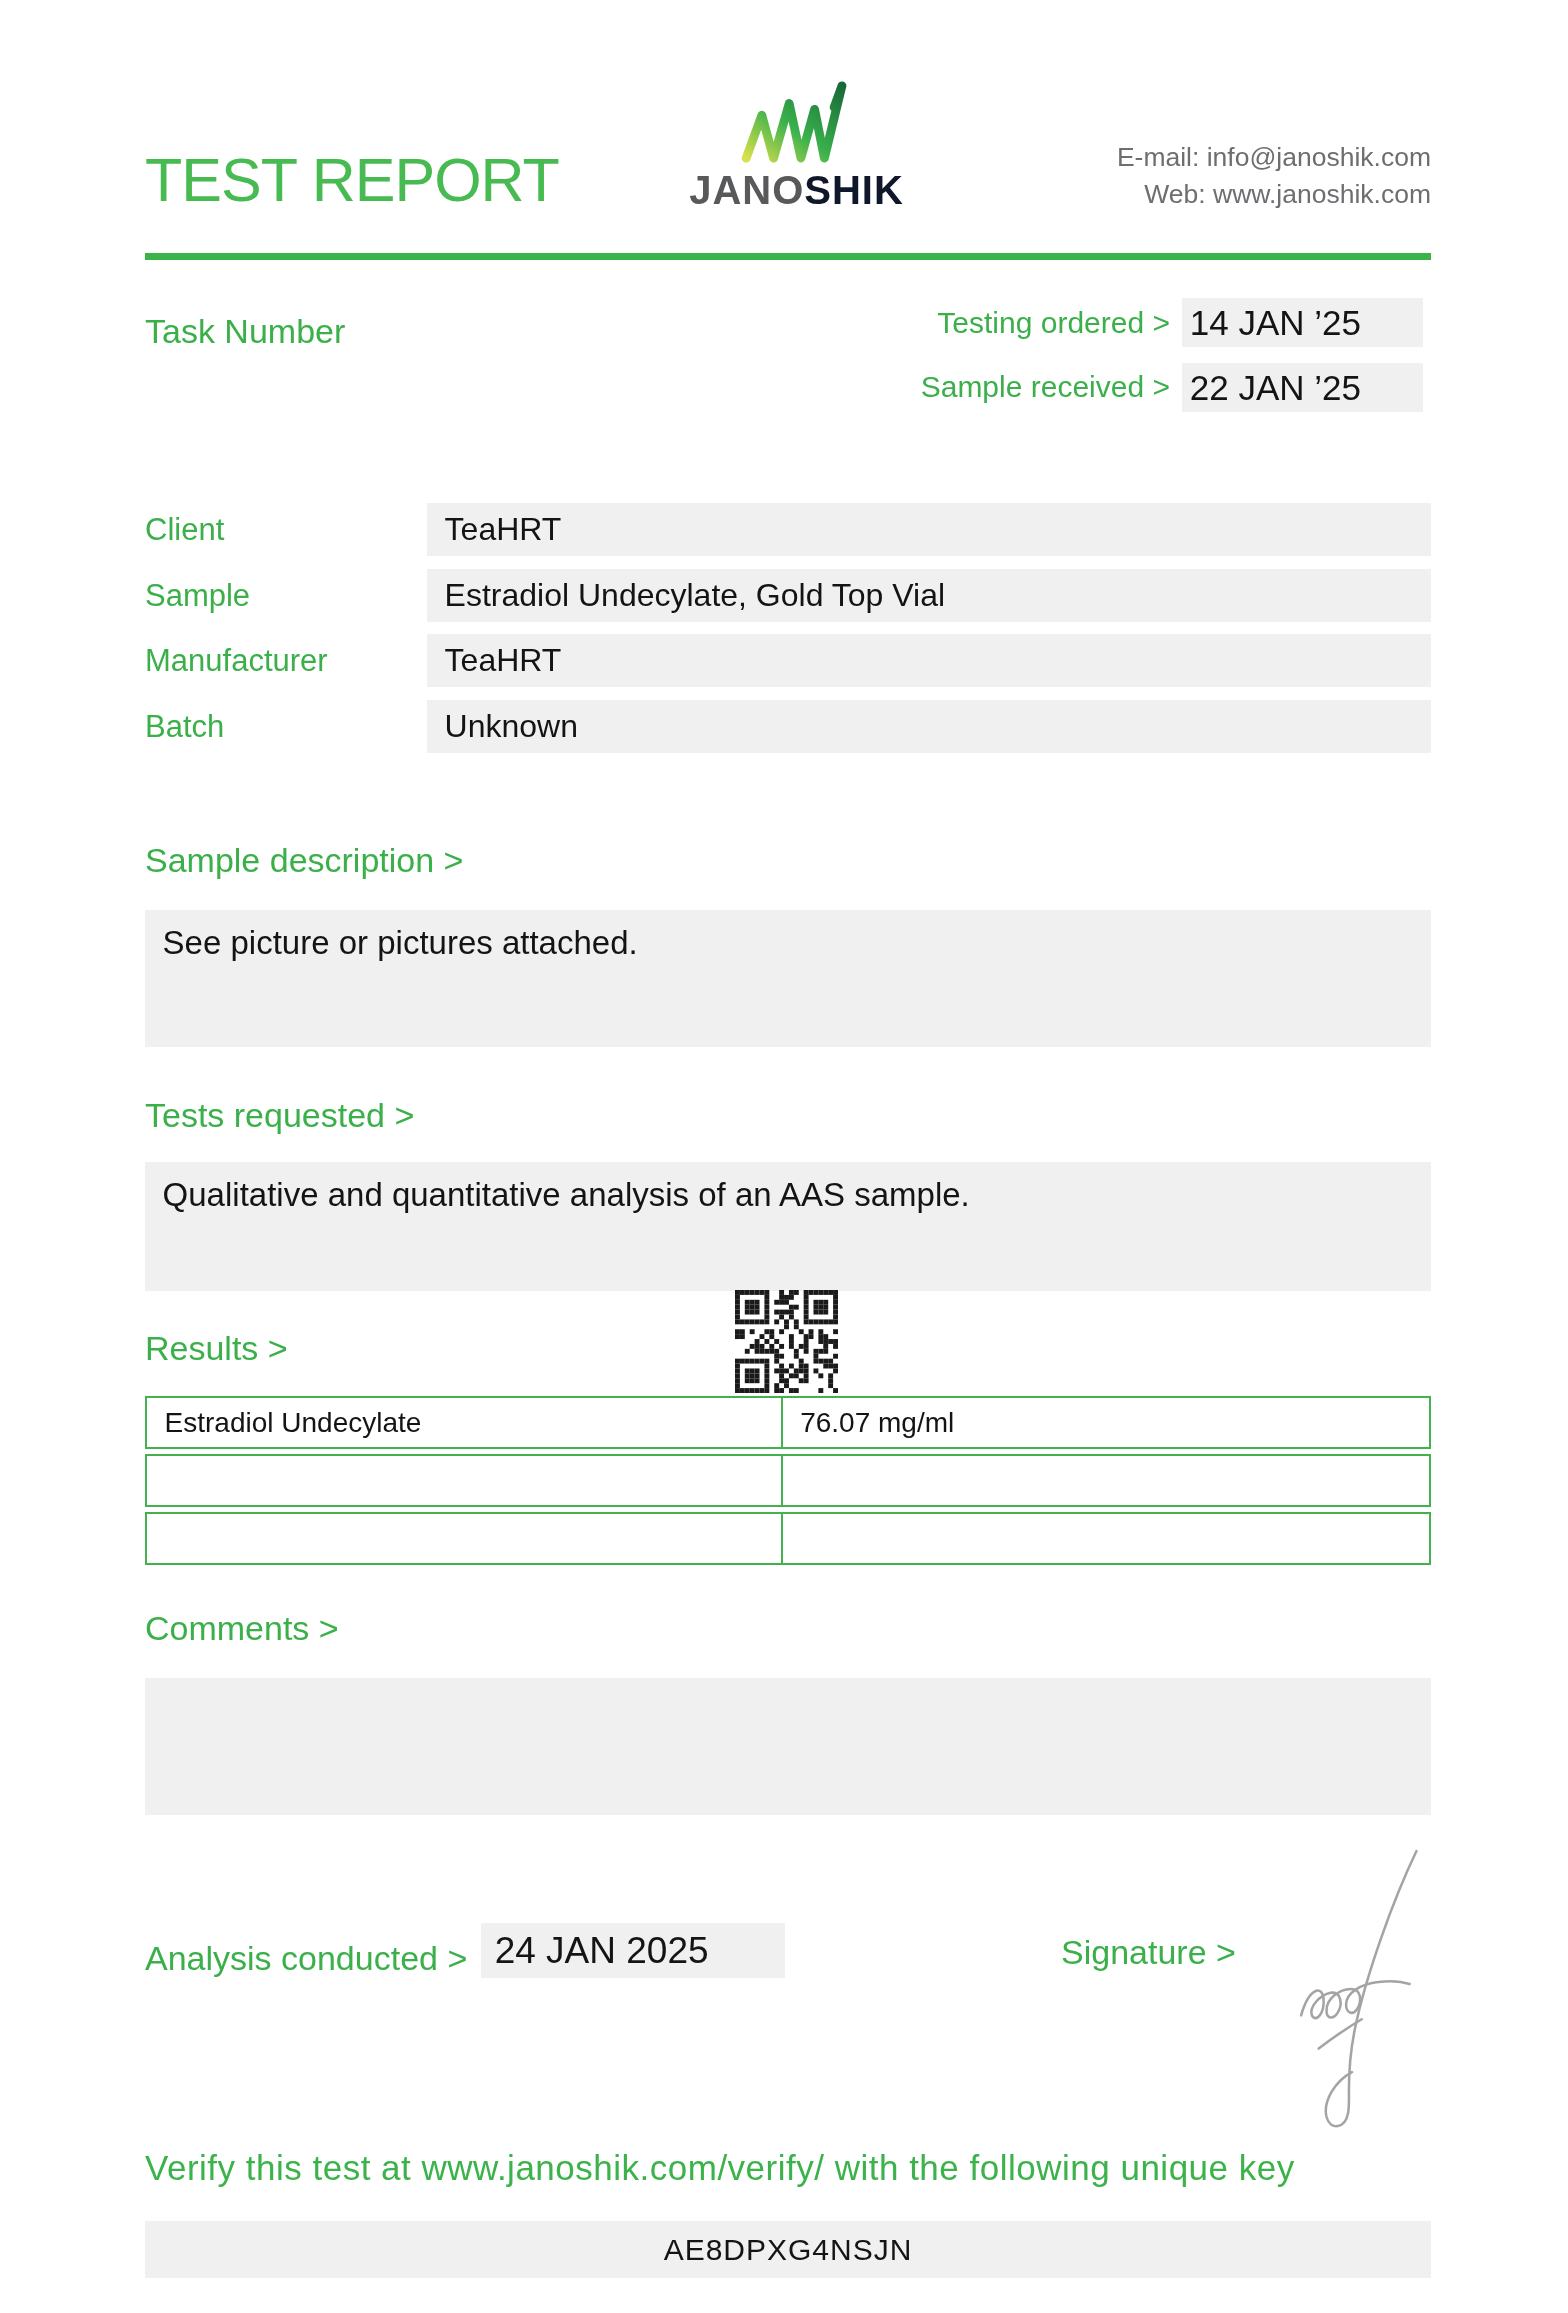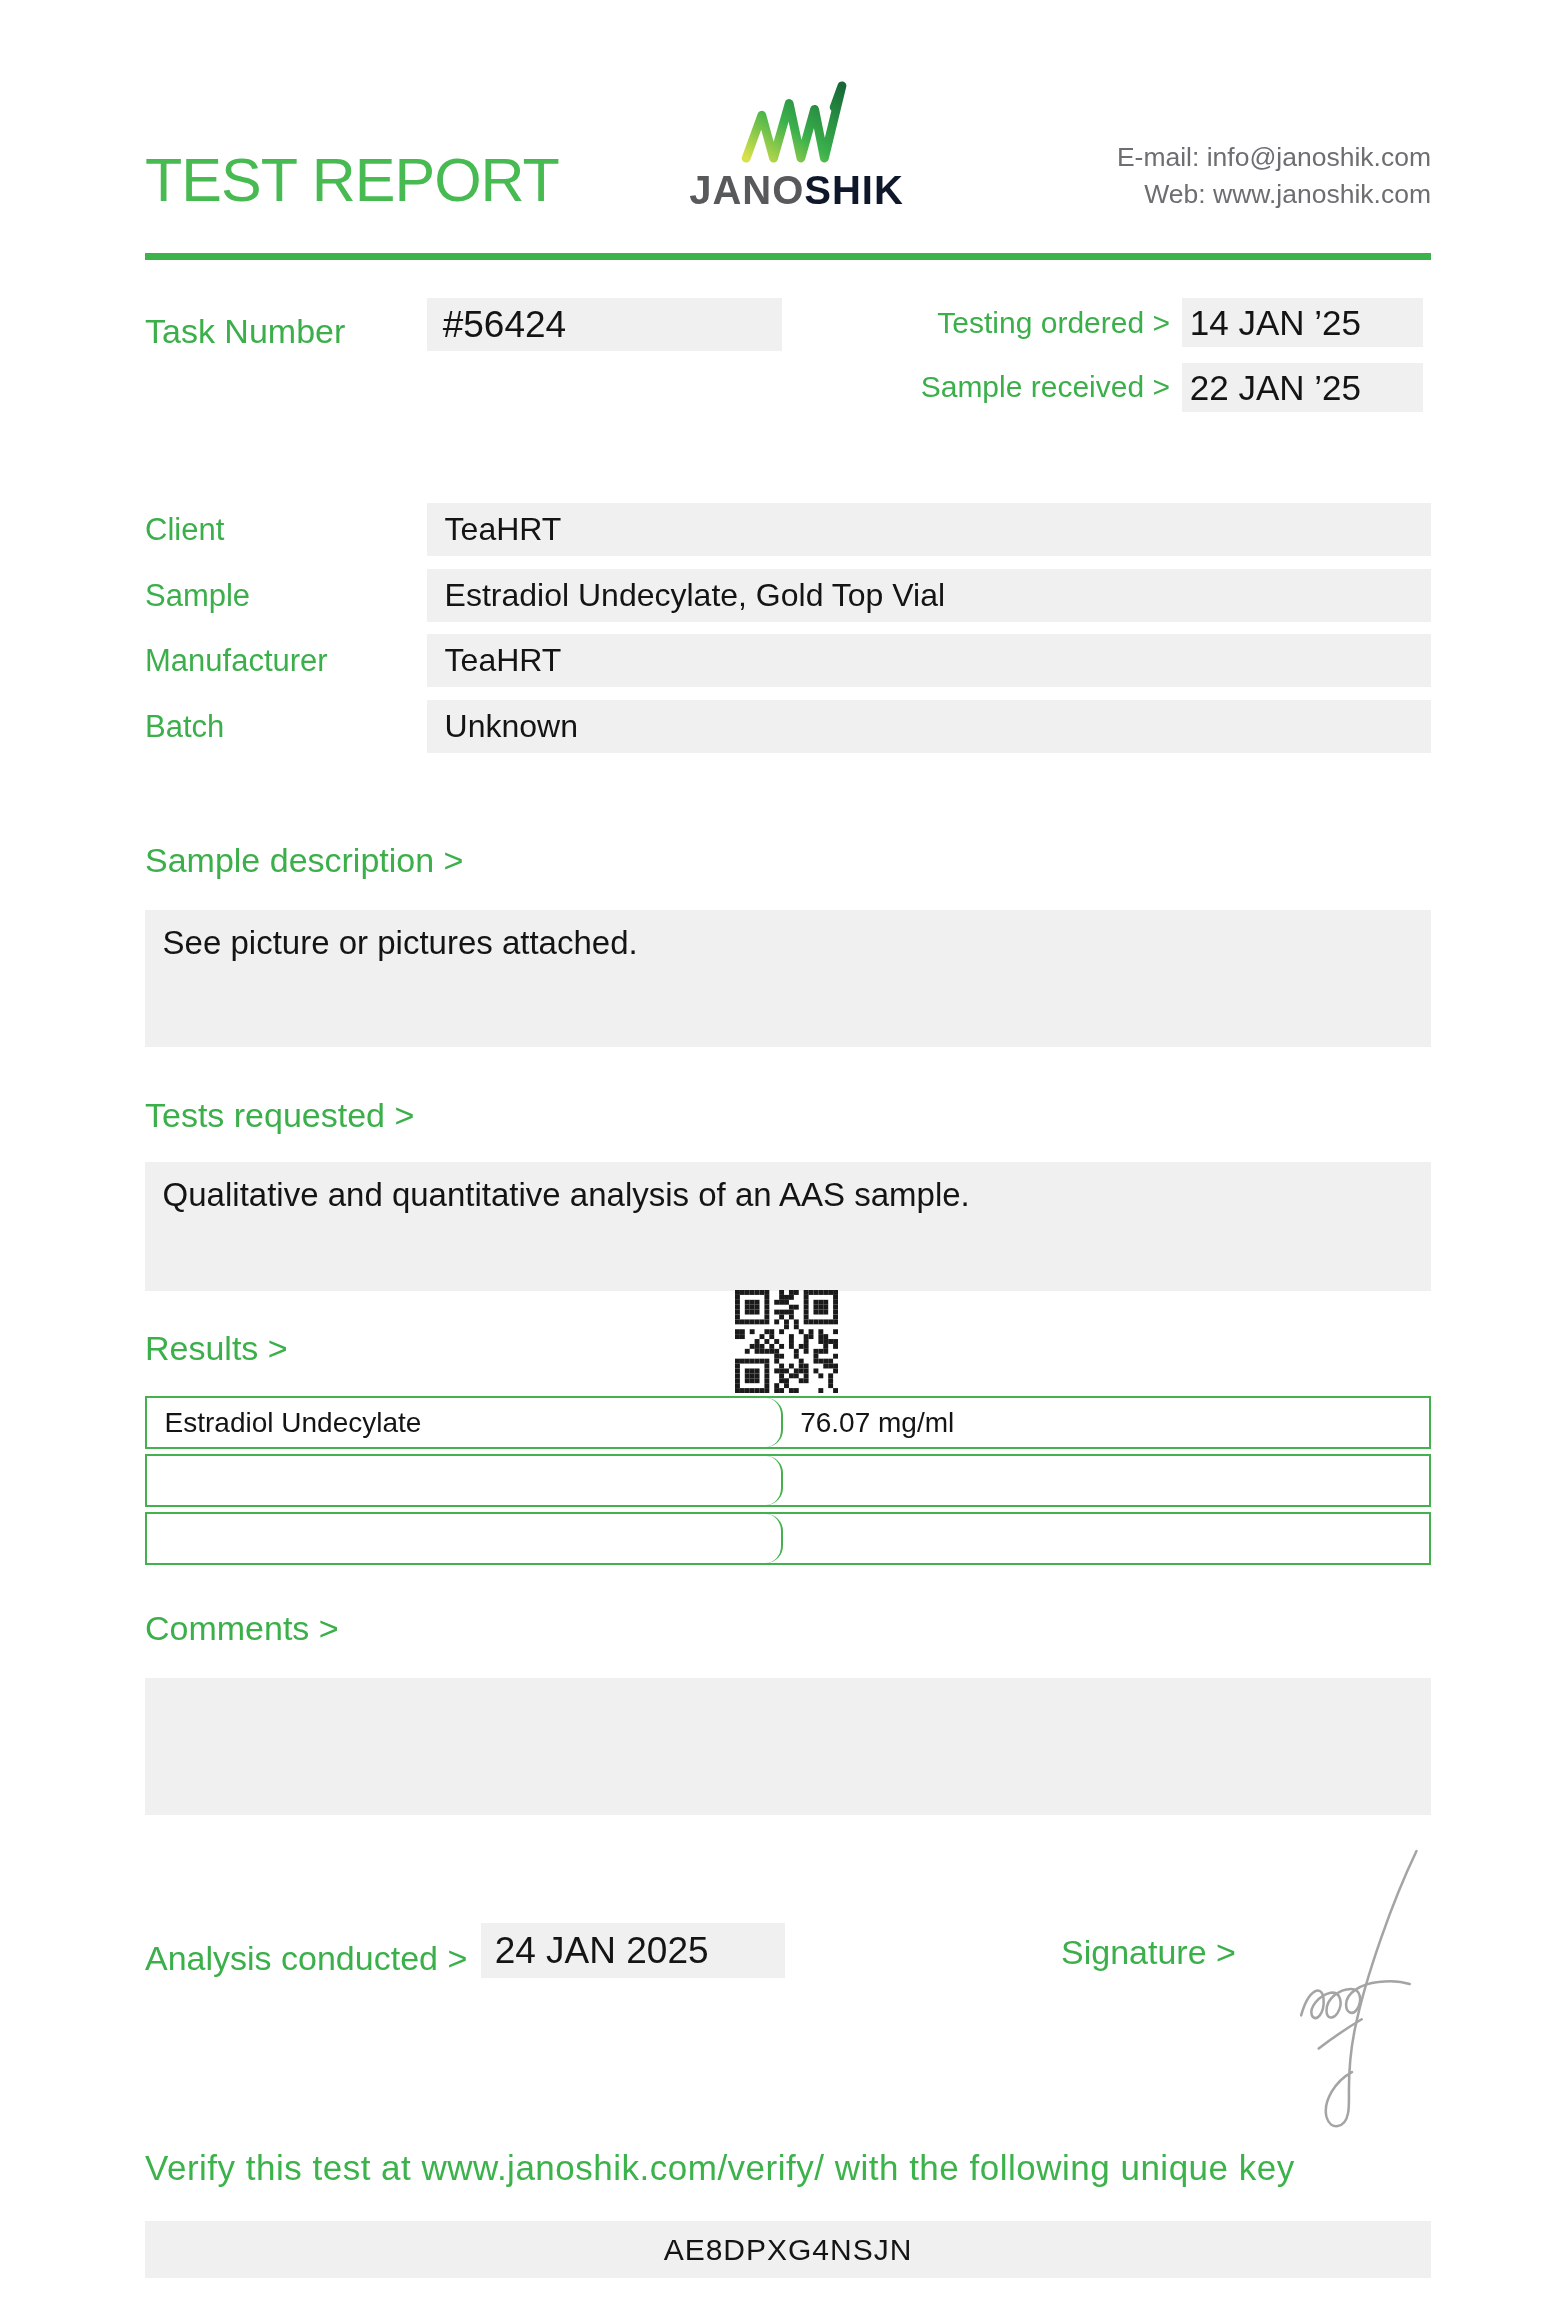--- a/index.html
+++ b/index.html
@@ -56,21 +56,21 @@
   [data-name="tests-requested-box"]{top:1162px;height:102px;}
   [data-name="results-heading"]{top:1329px;}
   [data-name="comments-heading"]{top:1609px;}
   [data-name="comments-box"]{top:1678px;height:110px;}
   
   [data-name="qr-code"]{position:absolute;left:735px;top:1290px;}
   
   [data-name="results-table"]{position:absolute;left:145px;top:1396px;width:1286px;}
   .r-row{display:flex;border:2.9px solid #45B04E;height:49px;margin-bottom:4.9px;background:#ffffff;}
   .r-name{width:616px;border-right:2.9px solid #45B04E;display:flex;align-items:center;
-          padding-left:17.6px;font-size:28px;border-radius:17px;}
+          padding-left:17.6px;font-size:28px;}
   .r-val{flex:1;display:flex;align-items:center;padding-left:17.6px;font-size:28px;}
   
   [data-name="analysis-row"]{position:absolute;left:145px;top:1923px;display:flex;align-items:flex-end;height:55px;}
   [data-name="analysis-row"] .lbl{font-size:34px;margin-right:13.7px;}
   [data-name="analysis-value"]{width:290px;height:55px;line-height:55px;font-size:37px;padding-left:13.7px;}
   [data-name="signature-label"]{position:absolute;left:1061px;top:1933px;font-size:34px;color:#3BAF4A;}
   [data-name="signature-image"]{position:absolute;left:1262px;top:1839px;}
   [data-name="verify-text"]{position:absolute;left:145px;top:2148px;width:1286px;
     font-size:35px;color:#3BB24A;letter-spacing:0.5px;}
   [data-name="verify-key-box"]{position:absolute;left:145px;top:2221px;width:1286px;height:57px;
@@ -101,21 +101,20 @@
 
   <div data-name="contact-info">
     <div data-name="contact-email">E-mail: info@janoshik.com</div>
     <div data-name="contact-web">Web: www.janoshik.com</div>
   </div>
 
   <div data-name="header-divider"></div>
 
   <div data-name="task-row">
     <span class="lbl" data-name="task-number-label">Task Number</span>
-    <span class="box" data-name="task-value">#56424</span>
   </div>
 
   <div data-name="dates-block">
     <div class="date-row" data-name="testing-ordered-row">
       <span class="lbl" data-name="testing-ordered-label">Testing ordered  &gt;</span>
       <span class="box" data-name="testing-ordered-value">14 JAN ’25</span>
     </div>
     <div class="date-row" data-name="sample-received-row">
       <span class="lbl" data-name="sample-received-label">Sample received &gt;</span>
       <span class="box" data-name="sample-received-value">22 JAN ’25</span>

